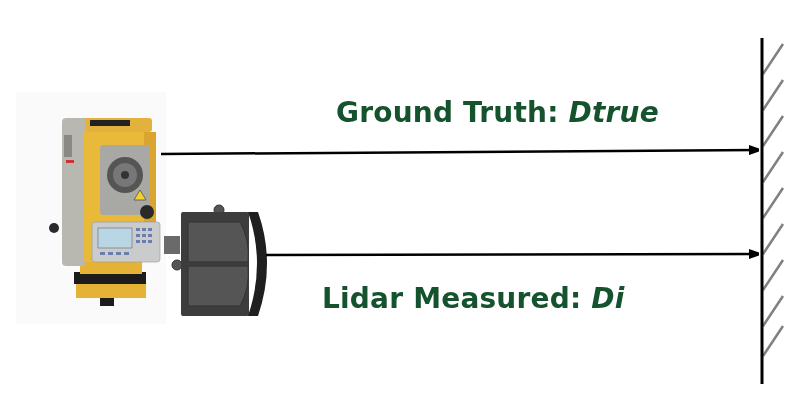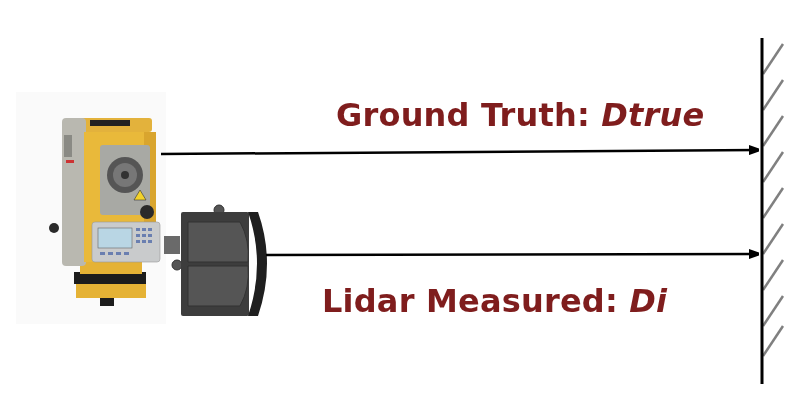--- a/index.html
+++ b/index.html
@@ -1,17 +1,17 @@
 <!DOCTYPE html>
 <html><head>
   <meta charset="utf-8">
   <style>
     html, body { margin: 0; padding: 0; background: #ffffff; }
     body { width: 810px; height: 407px; position: relative; overflow: hidden; font-family: "DejaVu Sans", sans-serif; }
-    .label { position: absolute; font-weight: bold; font-size: 32px; color: #7f1d1d; white-space: nowrap; letter-spacing: 0.2px; }
+    .label { position: absolute; font-weight: bold; font-size: 28px; color: #14532d; white-space: nowrap; letter-spacing: 0.2px; }
     .label i { font-style: italic; }
     svg { position: absolute; left: 0; top: 0; }
   </style>
 </head>
 <body>
 
 <svg width="810" height="407" viewBox="0 0 810 407" xmlns="http://www.w3.org/2000/svg">
   <defs>
     <marker id="ah" markerWidth="10" markerHeight="10" refX="9" refY="5" orient="auto" markerUnits="userSpaceOnUse">
       <path d="M0,0 L14,5 L0,10 Z" fill="#000"></path>

